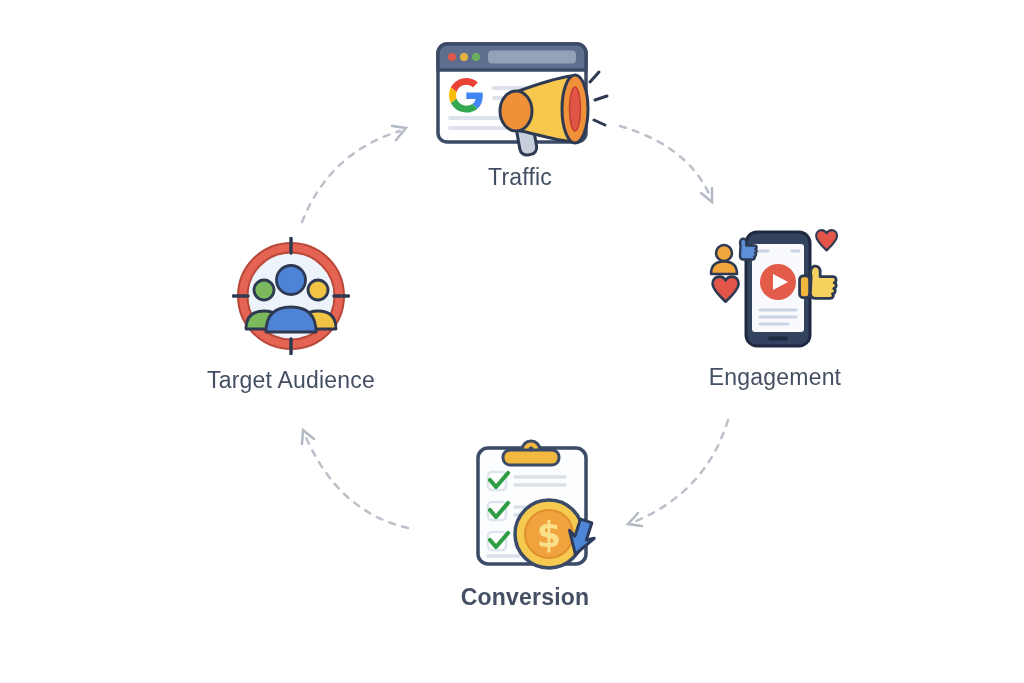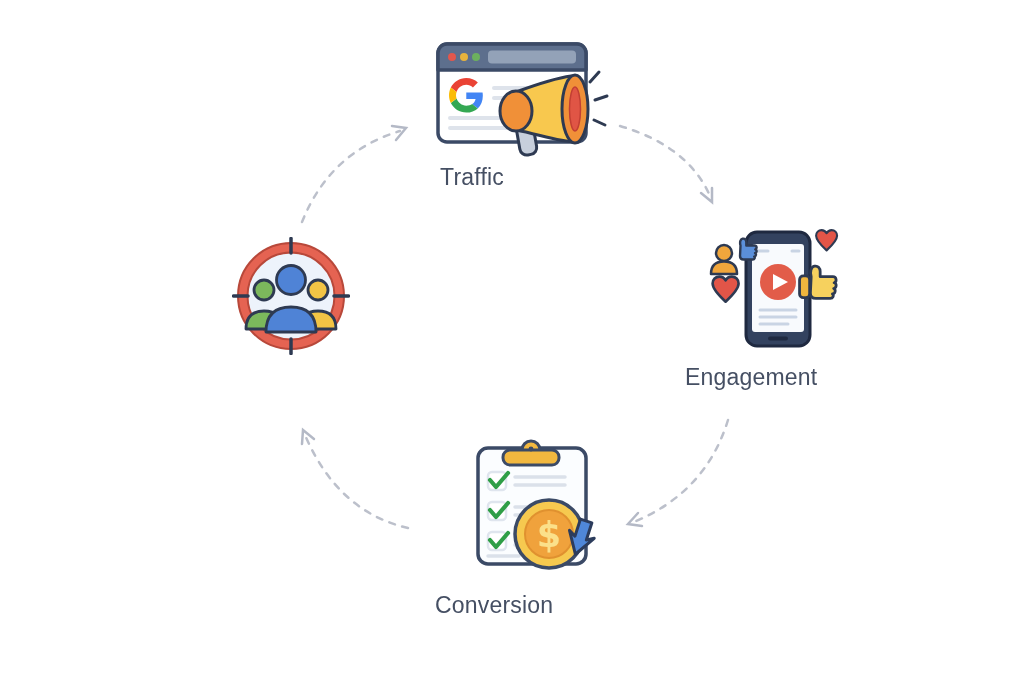--- a/index.html
+++ b/index.html
@@ -2,21 +2,21 @@
 <html><head>
 <meta charset="utf-8">
 <style>
   html,body{margin:0;padding:0;background:#ffffff;}
   #stage{
     position:relative;width:1024px;height:683px;background:#ffffff;
     overflow:hidden;font-family:"Liberation Sans",sans-serif;
   }
   .node{position:absolute;}
   .node-label{
-    position:absolute;font-size:23px;font-weight:500;
+    position:absolute;text-align:center;font-size:23px;font-weight:500;
     color:#454f63;letter-spacing:.2px;white-space:nowrap;
   }
   .icon-svg{display:block;}
   #arrows{position:absolute;left:0;top:0;width:1024px;height:683px;}
   .arc{fill:none;stroke:#bcc0cb;stroke-width:2.5;stroke-dasharray:6 7.5;stroke-linecap:round;}
   .head{fill:none;stroke:#b4b9c6;stroke-width:2.5;stroke-linecap:round;stroke-linejoin:miter;}
 </style>
 </head>
 <body>
 
@@ -158,21 +158,21 @@
       <g>
         <circle cx="86" cy="102" r="34" fill="#f6c94f" stroke="#3b4a66" stroke-width="3.5"></circle>
         <circle cx="86" cy="102" r="24" fill="#f0a23c" stroke="#e0912f" stroke-width="2"></circle>
         <text x="86" y="115" text-anchor="middle" font-family="DejaVu Sans, sans-serif" font-size="35" font-weight="bold" fill="#fbe08a">$</text>
       </g>
 
       <g transform="translate(117,108) rotate(18)">
         <path d="M-6 -20 L6 -20 L6 -2 L13 -6 L0 15 L-13 -6 L-6 -2 Z" fill="#4f87d8" stroke="#2c3c5c" stroke-width="3" stroke-linejoin="round"></path>
       </g>
     </svg>
-    <div class="node-label" style="left:-28px;top:160px;width:180px;">Conversion</div>
+    <div class="node-label" style="left:-28px;top:152px;width:180px;font-weight:bold;">Conversion</div>
   </div>
 
   <div class="node" style="left:232px;top:237px;">
     <svg class="icon-svg" width="118" height="118" viewBox="0 0 118 118">
 
       <g>
         <circle cx="59" cy="59" r="53" fill="#e56352" stroke="#b8483a" stroke-width="2"></circle>
         <circle cx="59" cy="59" r="43.5" fill="#edf3fb" stroke="#b8483a" stroke-width="2"></circle>
       </g>
 
@@ -185,15 +185,16 @@
         <path d="M34 95 q0 -25 25 -25 q25 0 25 25 z" fill="#4f83d6"></path>
       </g>
 
       <g stroke="#2e3a52" stroke-width="3.5" stroke-linecap="round">
         <line x1="59" y1="1.5" x2="59" y2="16"></line>
         <line x1="59" y1="102" x2="59" y2="116.5"></line>
         <line x1="1.5" y1="59" x2="16" y2="59"></line>
         <line x1="102" y1="59" x2="116.5" y2="59"></line>
       </g>
     </svg>
+    <div class="node-label" style="left:-61px;top:130px;width:240px;">Target Audience</div>
   </div>
 
 </div>
 
 </body></html>

